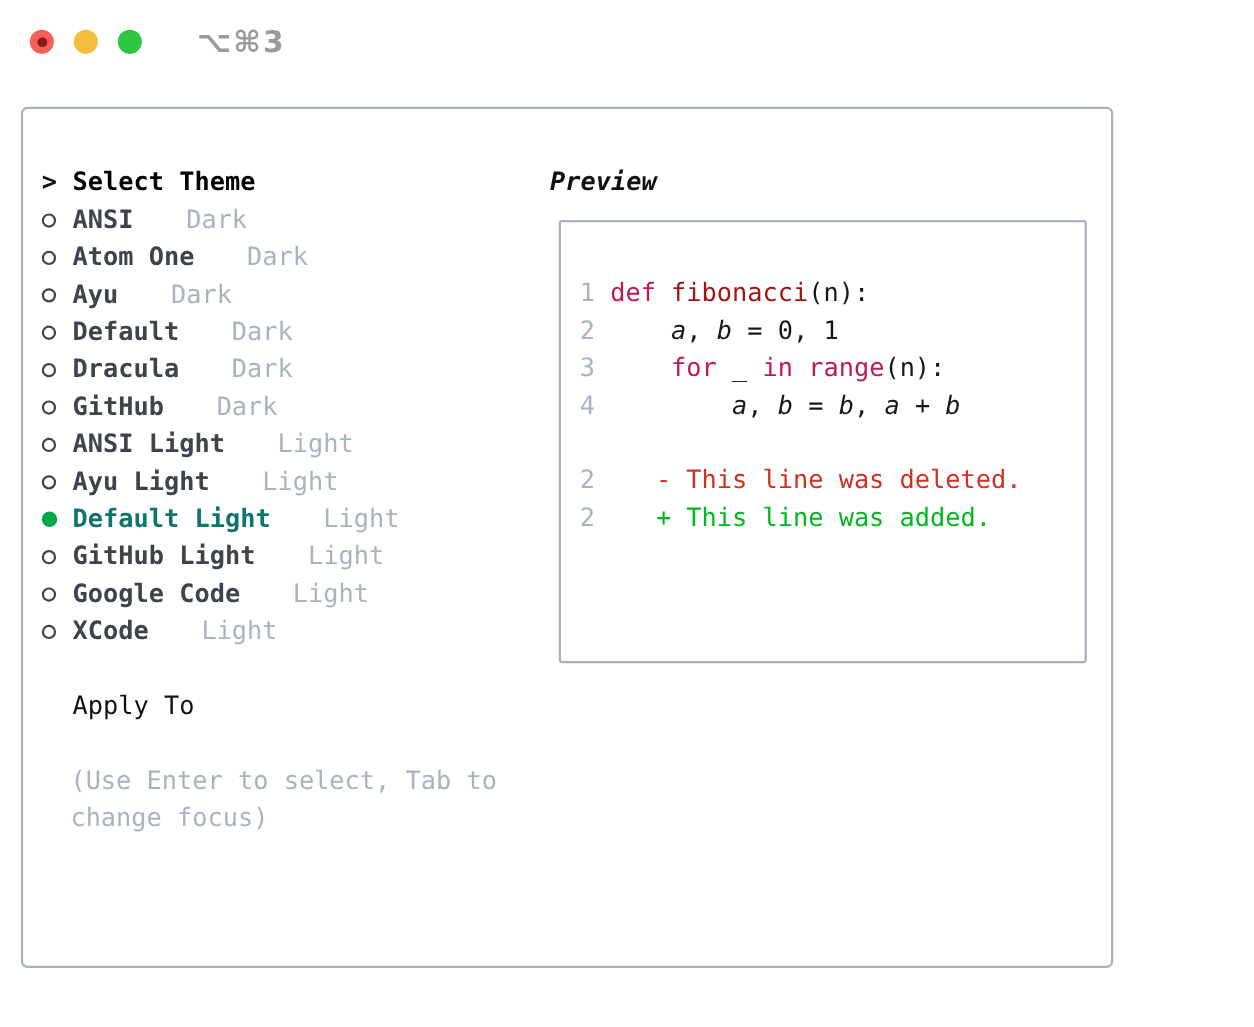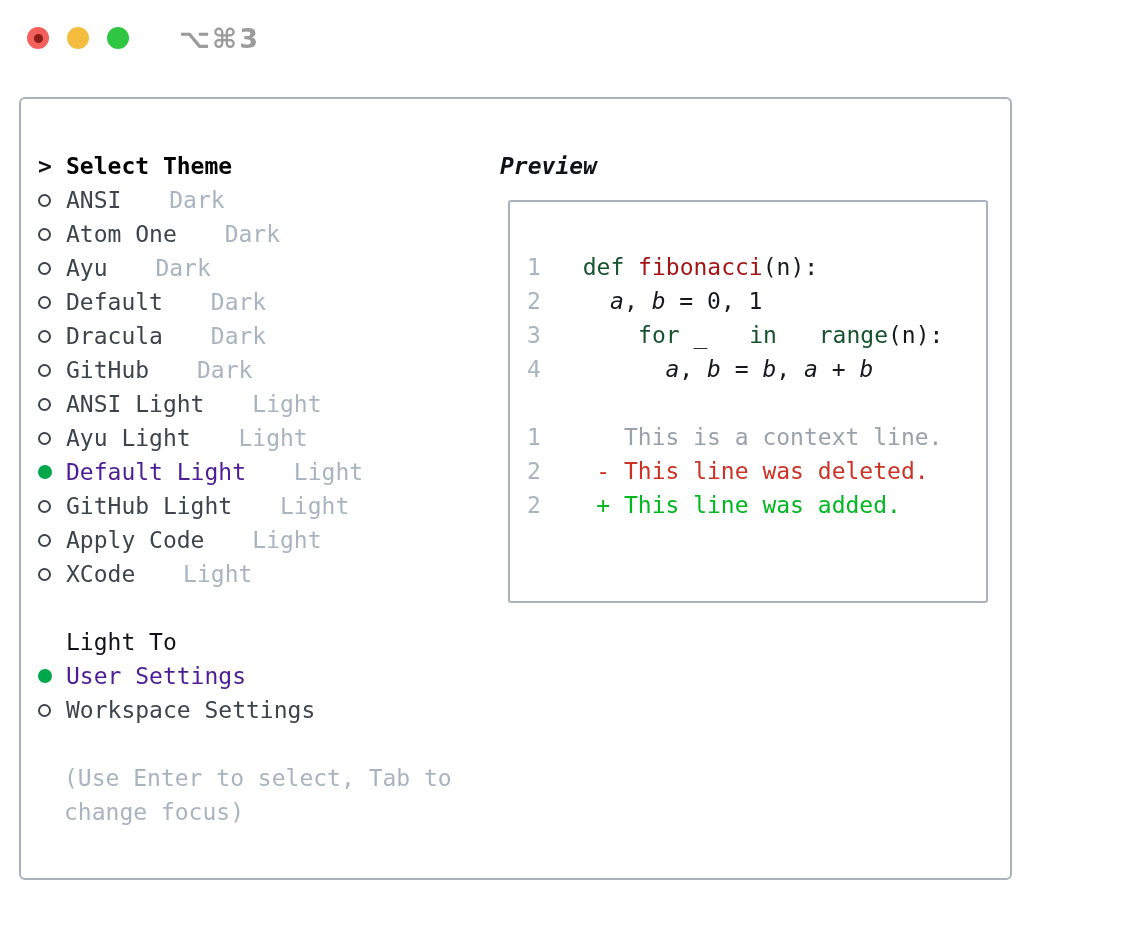--- a/index.html
+++ b/index.html
@@ -29,35 +29,35 @@
 
   
   .left-col { position:absolute; left:17px; top:50px; width:440px; }
   .row { display:flex; align-items:center; height:34px; }
   .bullet-slot { width:28px; flex:0 0 28px; display:flex; align-items:center; }
   .caret { font-weight:bold; color:#101216; }
   .bullet { width:13px; height:13px; border:2px solid #3e434c; border-radius:50%; }
   .bullet.filled { width:14px; height:14px; border:none; background:#00a84a; }
   .header-text { font-weight:bold; color:#000000; }
   .apply-header-text { color:#101216; }
-  .item-name { color:#3e434c; white-space:pre; }
+  .item-name { color:#3e434c; white-space:pre;font-weight:bold; }
   .item-variant { color:#a9b4c0; white-space:pre;margin-left:34px; }
-  .row.selected .item-name { color:#4c1d95; }
+  .row.selected .item-name { color:#0f766e; }
   .spacer { height:34px; }
   .help { color:#a9b4c0;margin-left:26px; }
 
   
   .preview-title { position:absolute; left:479px; top:50px; height:34px;
                    line-height:34px; font-weight:bold; color:#101216;font-style:italic; }
   .preview-box { position:absolute; left:487px; top:101px; width:480px; height:403px;
                  border:2px solid #a9b2bc; border-radius:3px; background:#ffffff; }
   .code-lines { padding:48px 0 0 17px; }
   .code-line { height:34px; white-space:pre; }
   .seg-num { color:#a9b4c0; }
-  .seg-kw  { color:#14532d;margin-left:28px; }
+  .seg-kw  { color:#be185d; }
   .seg-fn  { color:#a31515; }
   .seg-pl  { color:#16181d; }
   .seg-var { color:#16181d; font-style:italic; }
   .seg-ctx { color:#9aa1aa; }
   .seg-del { color:#cc3325; }
   .seg-add { color:#00b81f; }
 </style>
 </head>
 <body>
 
@@ -150,68 +150,53 @@
             <span class="bullet-slot">
               <span class="bullet"></span>
             </span>
             <span class="item-name">GitHub Light</span>
             <span class="item-variant"> Light</span>
           </div>
           <div class="row">
             <span class="bullet-slot">
               <span class="bullet"></span>
             </span>
-            <span class="item-name">Apply Code</span>
+            <span class="item-name">Google Code</span>
             <span class="item-variant"> Light</span>
           </div>
           <div class="row">
             <span class="bullet-slot">
               <span class="bullet"></span>
             </span>
             <span class="item-name">XCode</span>
             <span class="item-variant"> Light</span>
           </div>
         </div>
 
       <div class="spacer"></div>
 
       <div class="row">
         <span class="bullet-slot"></span>
-        <span class="apply-header-text">Light To</span>
+        <span class="apply-header-text">Apply To</span>
       </div>
 
-      <div id="apply-items">
-          <div class="row selected">
-            <span class="bullet-slot">
-              <span class="bullet filled"></span>
-            </span>
-            <span class="item-name">User Settings</span>
-          </div>
-          <div class="row">
-            <span class="bullet-slot">
-              <span class="bullet"></span>
-            </span>
-            <span class="item-name">Workspace Settings</span>
-          </div>
-        </div>
 
       <div class="spacer"></div>
 
       <div class="help">(Use Enter to select, Tab to change focus)</div>
     </div>
 
     <div class="preview-title">Preview</div>
 
     <div class="preview-box">
       <div class="code-lines" id="preview-lines">
           <div class="code-line"><span class="seg-num">1 </span><span class="seg-kw">def </span><span class="seg-fn">fibonacci</span><span class="seg-pl">(n):</span></div>
           <div class="code-line"><span class="seg-num">2 </span><span class="seg-pl">    </span><span class="seg-var">a</span><span class="seg-pl">, </span><span class="seg-var">b</span><span class="seg-pl"> = 0, 1</span></div>
           <div class="code-line"><span class="seg-num">3 </span><span class="seg-pl">    </span><span class="seg-kw">for</span><span class="seg-pl"> _ </span><span class="seg-kw">in</span><span class="seg-pl"> </span><span class="seg-kw">range</span><span class="seg-pl">(n):</span></div>
           <div class="code-line"><span class="seg-num">4 </span><span class="seg-pl">        </span><span class="seg-var">a</span><span class="seg-pl">, </span><span class="seg-var">b</span><span class="seg-pl"> = </span><span class="seg-var">b</span><span class="seg-pl">, </span><span class="seg-var">a</span><span class="seg-pl"> + </span><span class="seg-var">b</span></div>
           <div class="code-line"></div>
-          <div class="code-line"><span class="seg-num">1</span><span class="seg-pl">      </span><span class="seg-ctx">This is a context line.</span></div>
           <div class="code-line"><span class="seg-num">2</span><span class="seg-pl">    </span><span class="seg-del">- This line was deleted.</span></div>
           <div class="code-line"><span class="seg-num">2</span><span class="seg-pl">    </span><span class="seg-add">+ This line was added.</span></div>
         </div>
     </div>
 
   </div>
 </div>
 
 </body></html>

